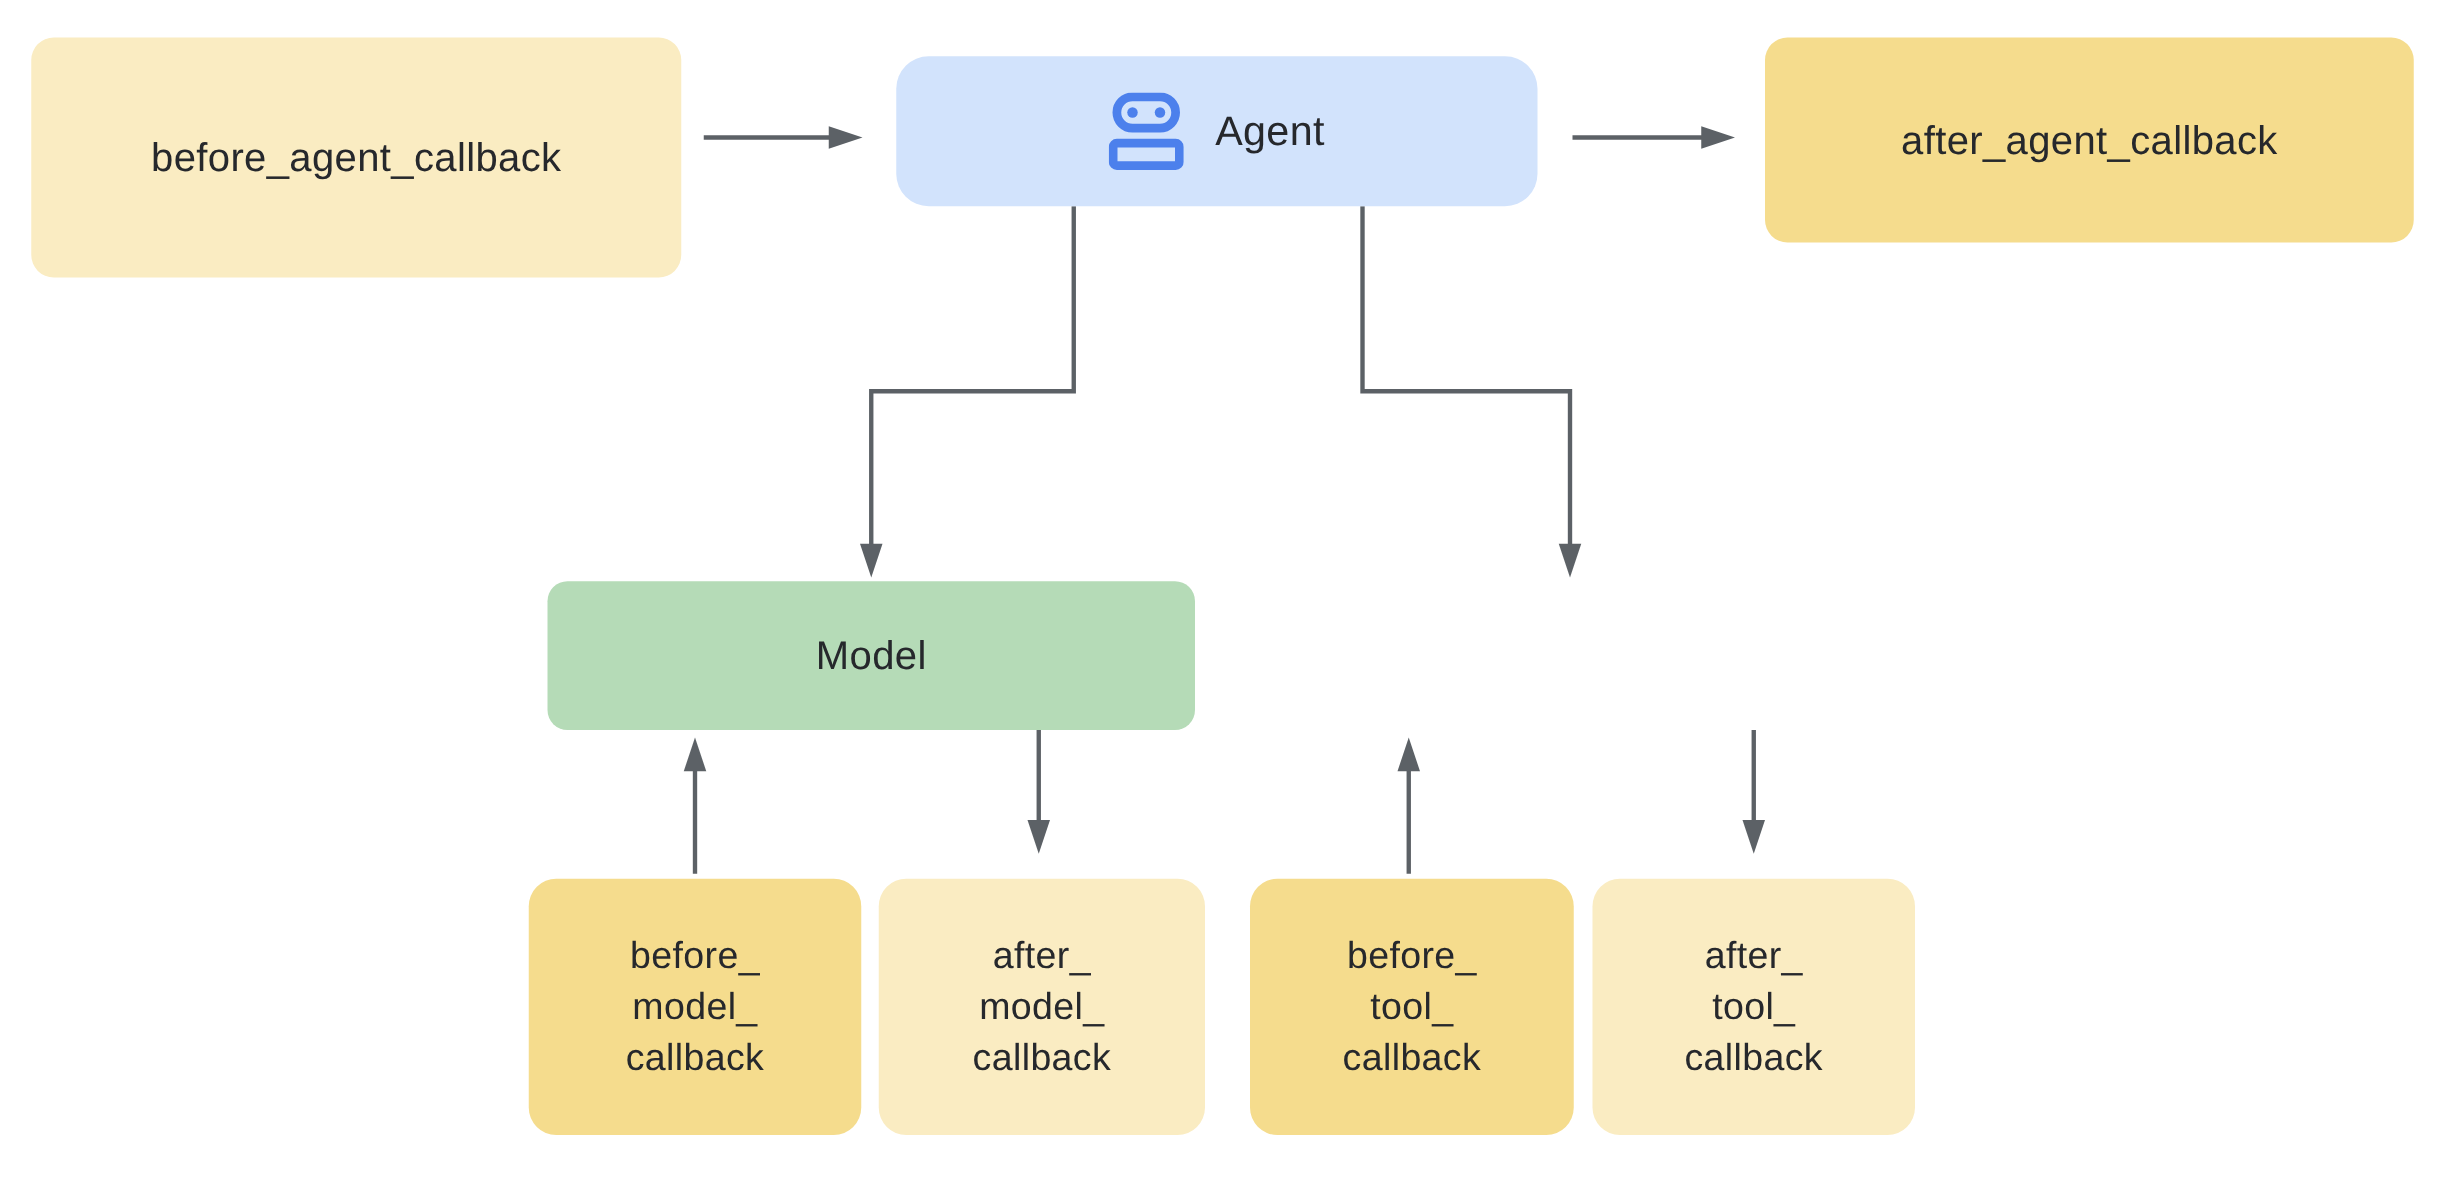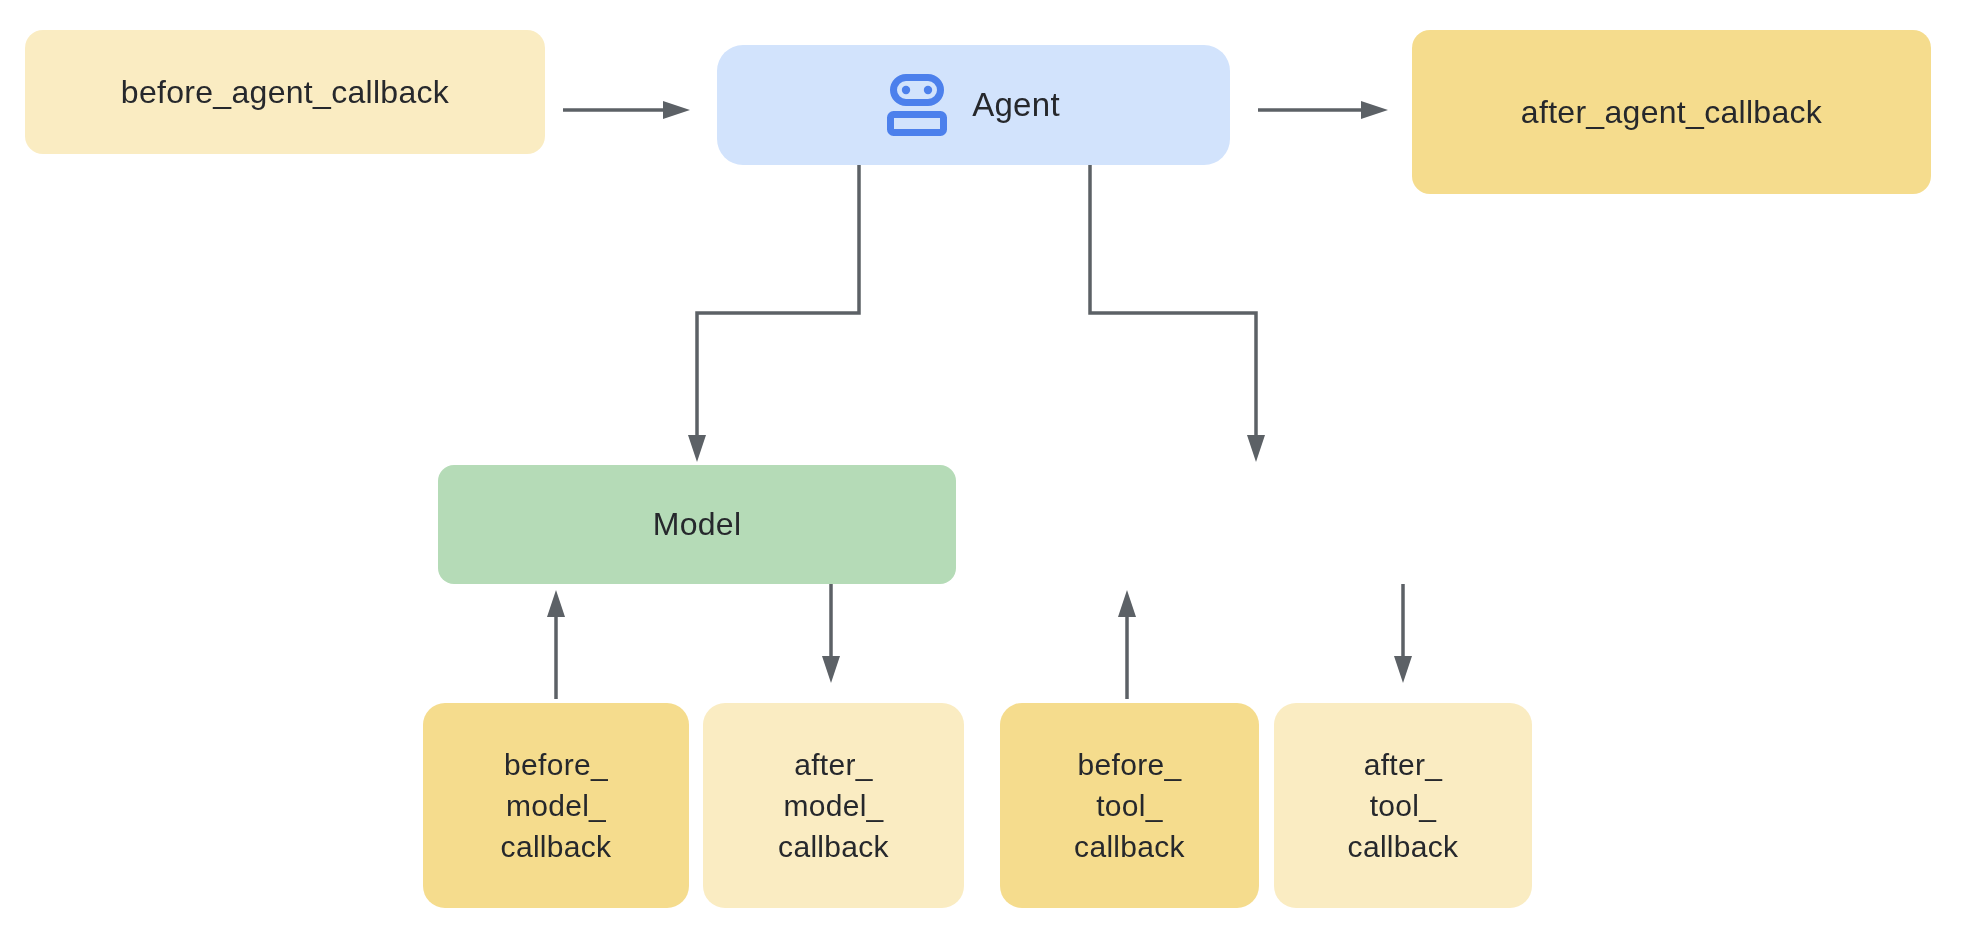--- a/index.html
+++ b/index.html
@@ -23,21 +23,21 @@
   .node {
     position: absolute;
     display: flex;
     align-items: center;
     justify-content: center;
     text-align: center;
     font-size: 32px;
     letter-spacing: 0.3px;
     white-space: pre-line;
   }
-  .n-before-agent { left: 25px;   top: 30px;  width: 520px; height: 124px; border-radius: 18px; background: var(--light_yellow, #faecc2); }
+  .n-before-agent { left: 25px;   top: 30px;  width: 520px; height: 192px; border-radius: 18px; background: var(--light_yellow, #faecc2); }
   .n-agent        { left: 717px;  top: 45px;  width: 513px; height: 120px; border-radius: 26px; background: var(--agent_bg, #d2e3fc); gap: 25px; font-size: 33px; }
   .n-after-agent  { left: 1412px; top: 30px;  width: 519px; height: 164px; border-radius: 18px; background: var(--dark_yellow, #f5dc8d); }
   .n-model        { left: 438px;  top: 465px; width: 518px; height: 119px; border-radius: 16px; background: var(--green, #b5dbb7); }
   .n-tools        { left: 1005px; top: 465px; width: 502px; height: 119px; border-radius: 16px; background: var(--red, #e9a8a0); }
   .n-before-model { left: 423px;  top: 703px; width: 266px; height: 205px; border-radius: 22px; background: var(--dark_yellow, #f5dc8d); font-size: 30px; line-height: 41px; }
   .n-after-model  { left: 703px;  top: 703px; width: 261px; height: 205px; border-radius: 22px; background: var(--light_yellow, #faecc2); font-size: 30px; line-height: 41px; }
   .n-before-tool  { left: 1000px; top: 703px; width: 259px; height: 205px; border-radius: 22px; background: var(--dark_yellow, #f5dc8d); font-size: 30px; line-height: 41px; }
   .n-after-tool   { left: 1274px; top: 703px; width: 258px; height: 205px; border-radius: 22px; background: var(--light_yellow, #faecc2); font-size: 30px; line-height: 41px; }
 
   .robot { width: 60px; height: 62px; flex: 0 0 auto; }

